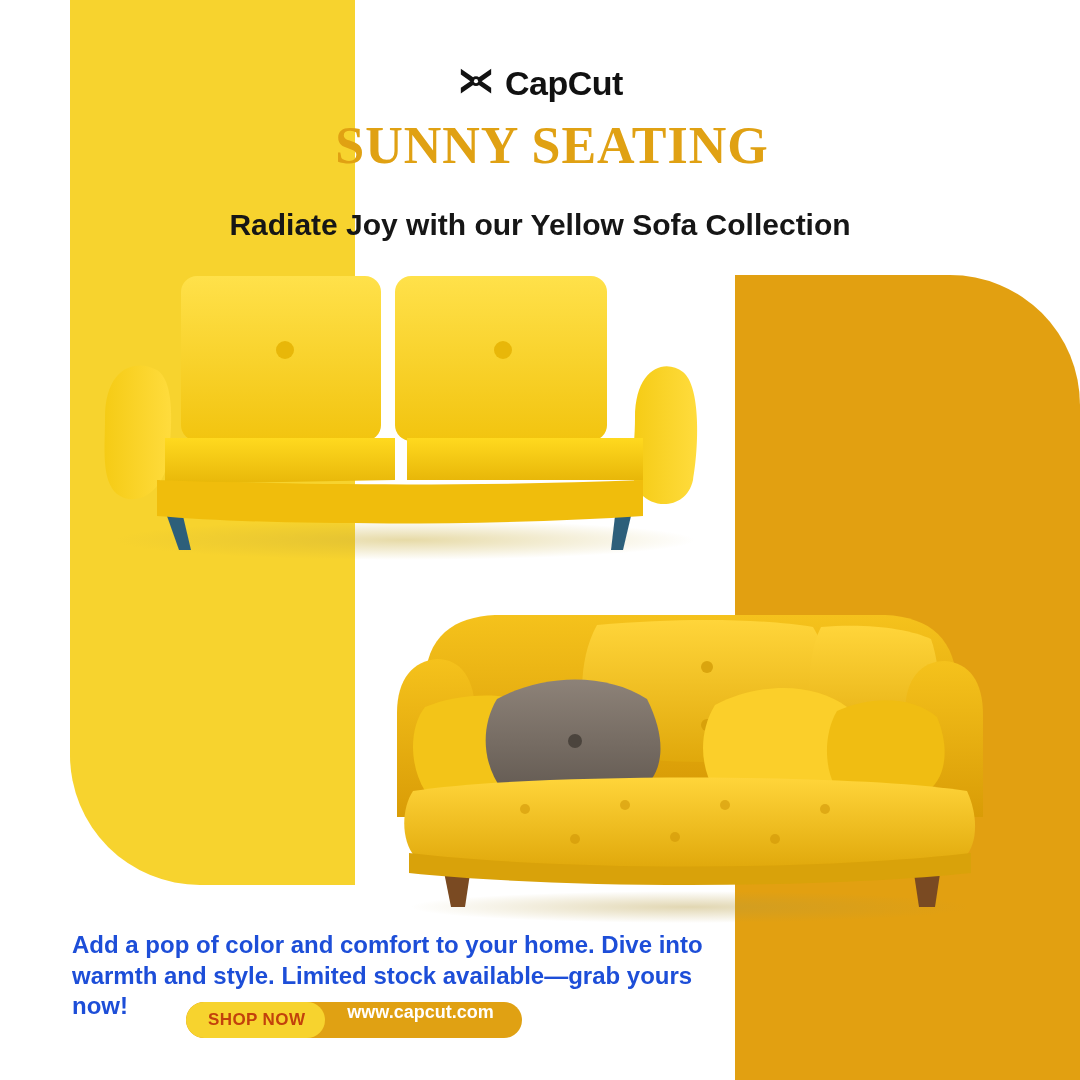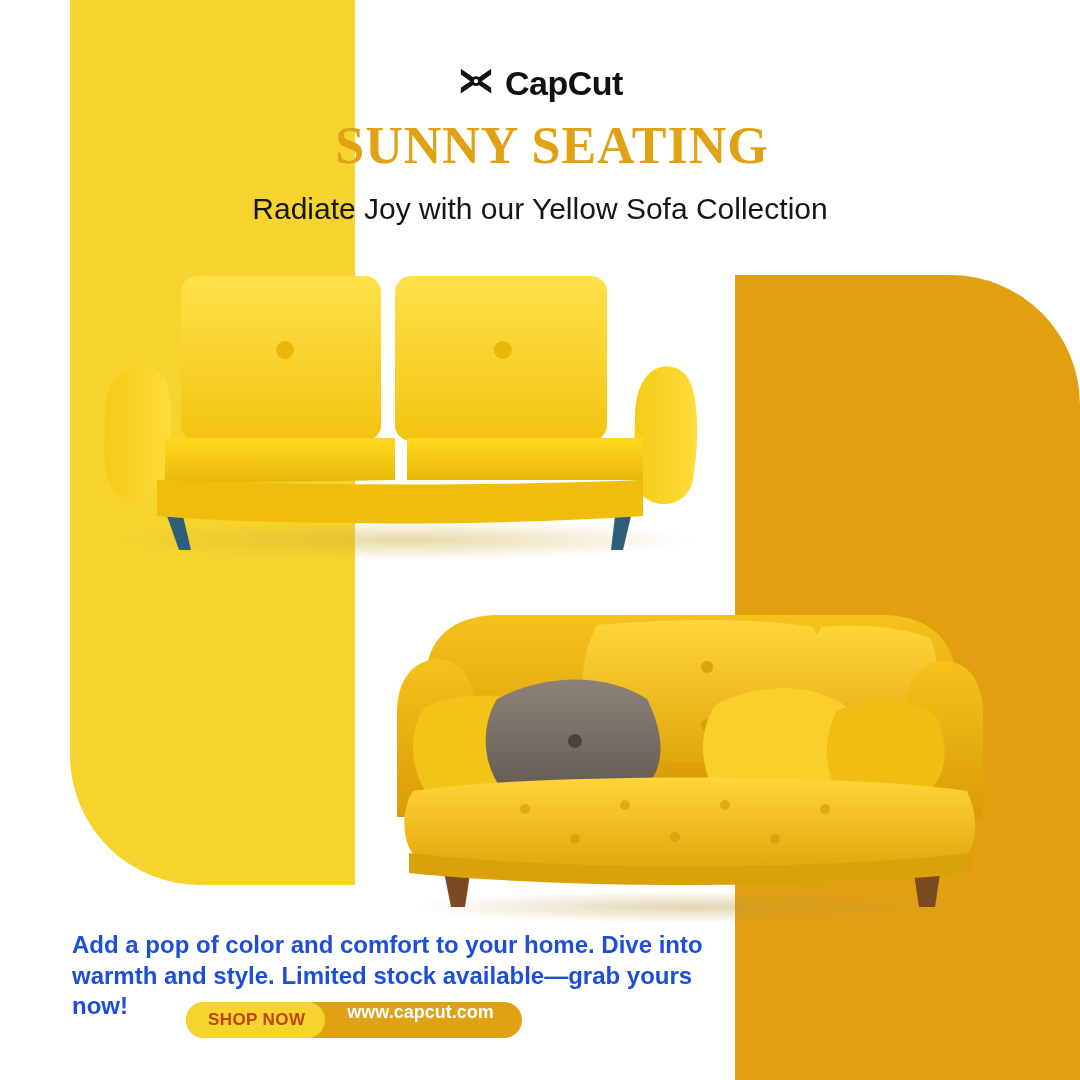--- a/index.html
+++ b/index.html
@@ -69,26 +69,26 @@
     text-align: center;
     font-family: "Liberation Serif", serif;
     font-weight: bold;
     font-size: 52px;
     letter-spacing: 1px;
     color: #e0a113;
     margin-left: 12px;
   }
   .subhead {
     position: absolute;
-    top: 192px;
+    top: 208px;
     left: 0;
     width: 1080px;
     text-align: center;
     font-size: 30px;
-    font-weight: normal;
+    font-weight: bold;
     color: #161616;
   }
 
   
   .sofa1 {
     position: absolute;
     left: 95px;
     top: 258px;
     width: 615px;
     height: 305px;

